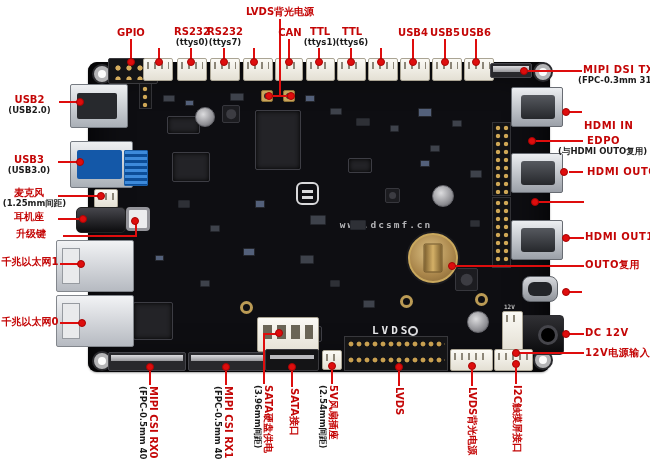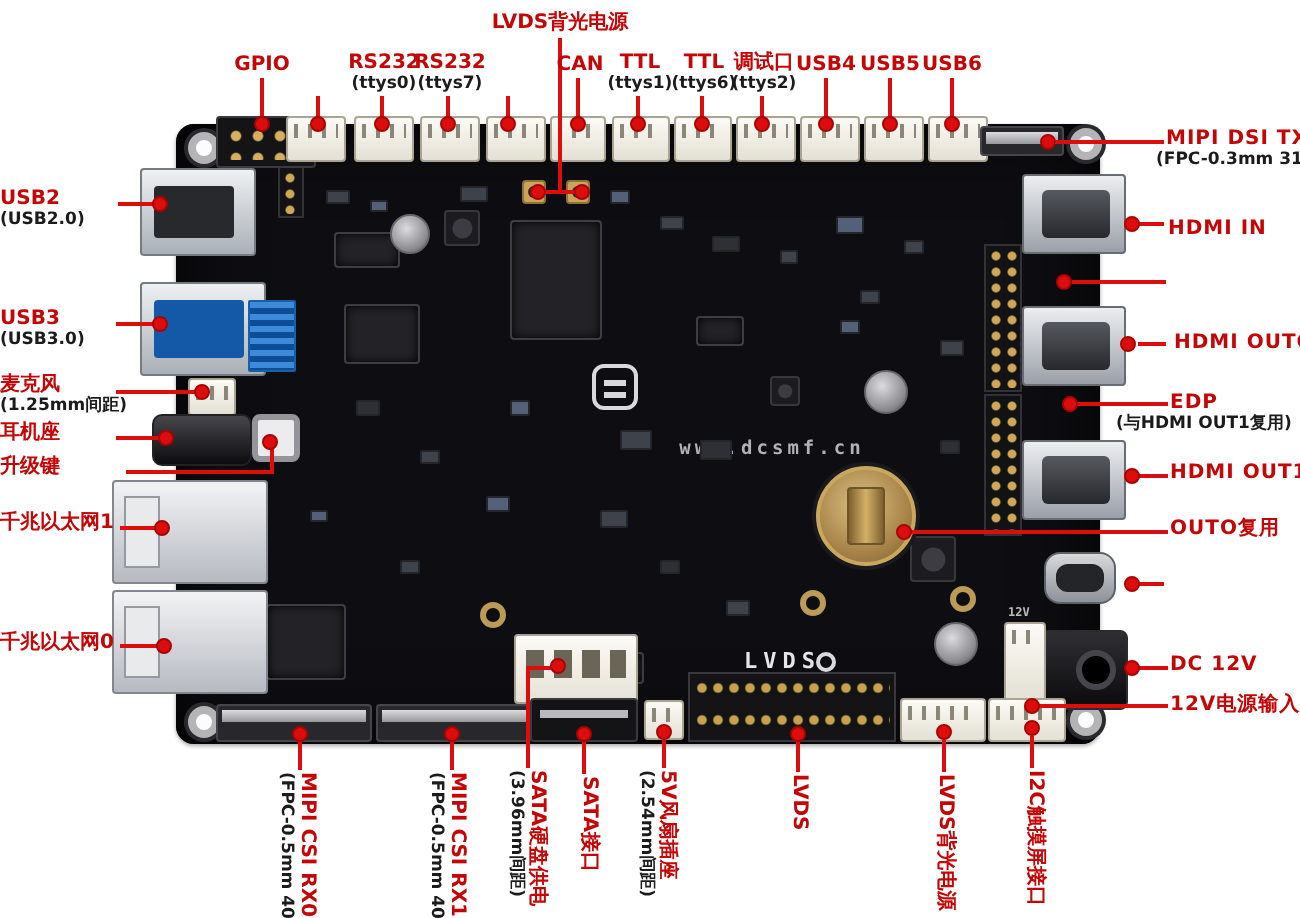--- a/index.html
+++ b/index.html
@@ -5,21 +5,21 @@
 *{margin:0;padding:0;box-sizing:border-box}
 html,body{background:#fff}
 body{font-family:"DejaVu Sans","Liberation Sans",sans-serif}
 .stage{position:relative;width:650px;height:459px;background:#ffffff;overflow:hidden}
 
 .note{position:absolute;left:4px;top:6px;color:#1b1b1b;font-weight:bold;font-size:11.5px;line-height:13px}
 .note .n1{padding-left:8px}
 .lbl{position:absolute;color:#c40606;font-weight:bold;font-size:10px;line-height:10px;white-space:nowrap}
 .lbl .sub{display:block;color:#1b1b1b;font-size:8.5px;line-height:9.5px;margin-top:1px;letter-spacing:0}
 .t{text-align:center;width:70px}
-.l{text-align:left;left:0}
+.l{text-align:center;left:0}
 .r{text-align:left;letter-spacing:.5px}
 .vert{transform:rotate(90deg);transform-origin:0 0}
 .vert .main{display:block;font-size:10px;line-height:11px}
 .vert .sub{display:inline-block;margin-top:0;line-height:10px}
 .ln{position:absolute;background:#de0d0d}
 .dot{position:absolute;width:8px;height:8px;border-radius:50%;background:#de0d0d;border:1px solid #a80404}
 
 .pcb{position:absolute;left:88px;top:62px;width:462px;height:310px;background:#0e0e12;border-radius:9px;box-shadow:inset 0 0 40px #000,0 1px 2px rgba(0,0,0,.35)}
 .hole{position:absolute;width:16px;height:16px;border-radius:50%;background:#fcfcfc;border:4px solid #b4b4b6;box-shadow:0 0 0 2px #2a2a2e}
 .ghole{position:absolute;width:13px;height:13px;border-radius:50%;background:#0e0e12;border:3px solid #bb9b55}
@@ -261,37 +261,36 @@
       <div class="smt g" style="left: 470px; top: 220px; width: 10px; height: 7px;"></div>
     </div>
 
   <div class="lbl t" style="left:96px;top:28px"><span>GPIO</span></div>
   <div class="lbl t" style="left:157px;top:27px"><span>RS232</span><span class="sub">(ttys0)</span></div>
   <div class="lbl t" style="left:190px;top:27px"><span>RS232</span><span class="sub">(ttys7)</span></div>
   <div class="lbl t" style="left:235px;top:7px;width:90px"><span>LVDS背光电源</span></div>
   <div class="lbl t" style="left:255px;top:28px"><span>CAN</span></div>
   <div class="lbl t" style="left:285px;top:27px"><span>TTL</span><span class="sub">(ttys1)</span></div>
   <div class="lbl t" style="left:317px;top:27px"><span>TTL</span><span class="sub">(ttys6)</span></div>
-  <div class="lbl t" style="left:347px;top:27px"><span>调试口</span><span class="sub">(ttys2)</span></div>
   <div class="lbl t" style="left:378px;top:28px"><span>USB4</span></div>
   <div class="lbl t" style="left:410px;top:28px"><span>USB5</span></div>
   <div class="lbl t" style="left:441px;top:28px"><span>USB6</span></div>
 
   <div class="lbl l" style="top:95px;width:59px"><span>USB2</span><span class="sub">(USB2.0)</span></div>
   <div class="lbl l" style="top:155px;width:58px"><span>USB3</span><span class="sub">(USB3.0)</span></div>
   <div class="lbl l" style="top:188px;width:58px"><span>麦克风</span><span class="sub" style="margin-right:-11px">(1.25mm间距)</span></div>
   <div class="lbl l" style="top:212px;width:58px"><span>耳机座</span></div>
   <div class="lbl l" style="top:229px;width:62px"><span>升级键</span></div>
   <div class="lbl l" style="top:257px;width:60px"><span>千兆以太网1</span></div>
   <div class="lbl l" style="top:317px;width:60px"><span>千兆以太网0</span></div>
 
   <div class="lbl r" style="left:578px;top:65px"><span style="padding-left:5px">MIPI DSI TX</span><span class="sub">(FPC-0.3mm 31P)</span></div>
-  <div class="lbl r" style="left:584px;top:110px"><span>HDMI IN</span></div>
+  <div class="lbl r" style="left:584px;top:121px"><span>HDMI IN</span></div>
+  <div class="lbl r" style="left:558px;top:136px"><span style="padding-left:29px">EDPO</span><span class="sub">(与HDMI OUTO复用)</span></div>
   <div class="lbl r" style="left:587px;top:167px"><span>HDMI OUTO</span></div>
-  <div class="lbl r" style="left:558px;top:197px"><span style="padding-left:27px">EDP</span><span class="sub">(与HDMI OUT1复用)</span></div>
   <div class="lbl r" style="left:585px;top:232px"><span>HDMI OUT1</span></div>
   <div class="lbl r" style="left:585px;top:260px"><span>OUTO复用</span></div>
   <div class="lbl r" style="left:585px;top:328px"><span>DC 12V</span></div>
   <div class="lbl r" style="left:585px;top:348px"><span>12V电源输入</span></div>
 
   <div class="lbl vert" style="left:159px;top:386px"><span class="main">MIPI CSI RX0</span><span class="sub">(FPC-0.5mm 40P)</span></div>
   <div class="lbl vert" style="left:234px;top:386px"><span class="main">MIPI CSI RX1</span><span class="sub">(FPC-0.5mm 40P)</span></div>
   <div class="lbl vert" style="left:274px;top:385px"><span class="main">SATA硬盘供电</span><span class="sub">(3.96mm间距)</span></div>
   <div class="lbl vert" style="left:300px;top:388px">
       <span class="main">SATA接口</span>

